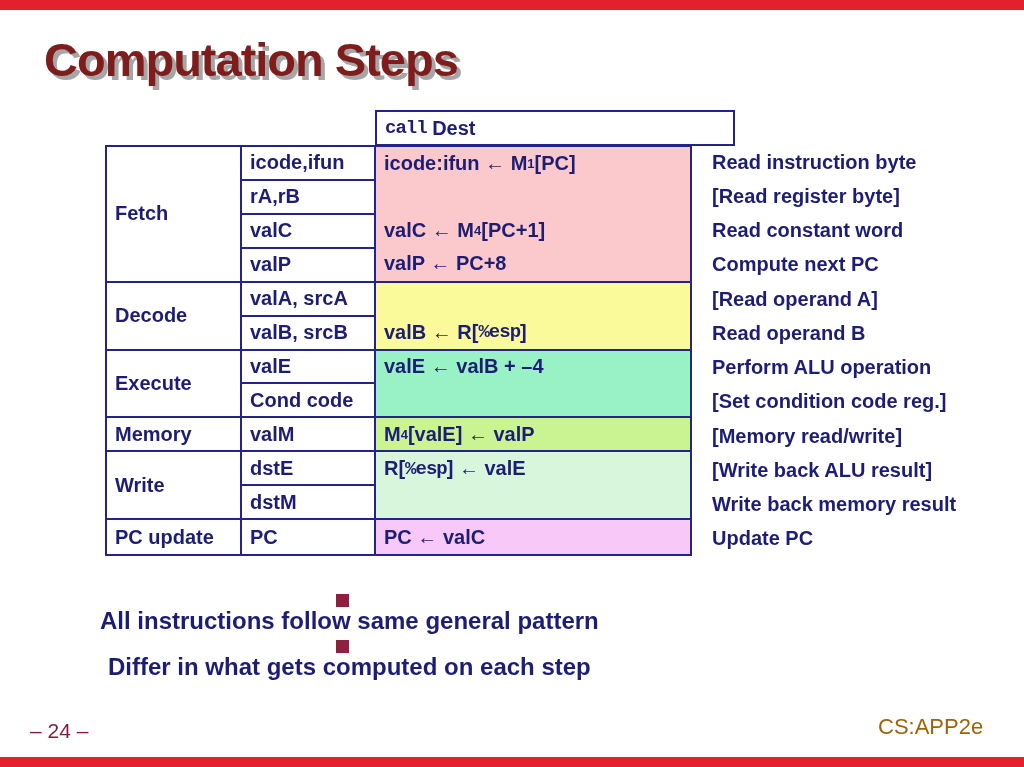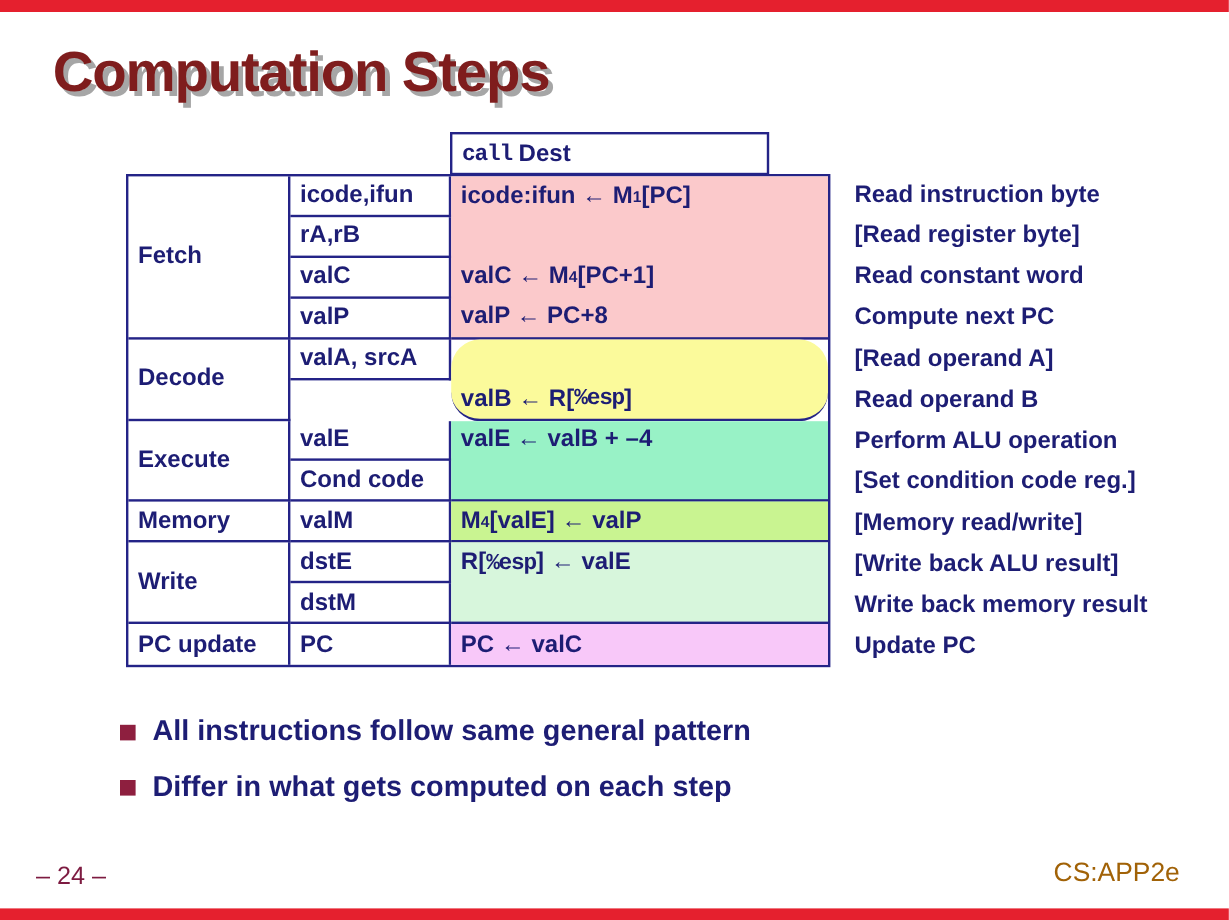--- a/index.html
+++ b/index.html
@@ -17,21 +17,21 @@
   .slide-title {
     position:absolute; left:44px; top:32px;
     font-size:47px; font-weight:bold; color:#7f1d1d;
     text-shadow:4px 4px 0 #a6a6a6;
     letter-spacing:-1px;
     white-space:nowrap;
   }
 
   
   .tbl-header {
-    position:absolute; left:375px; top:110px; width:266px; height:36px;
+    position:absolute; left:375px; top:110px; width:360px; height:36px;
     border:2px solid #242387; background:#ffffff;
     display:flex; align-items:center; padding-left:8px;
     font-size:20px; font-weight:bold; color:#1d1d74;
     white-space:pre;
   }
 
   
   .tbl {
     position:absolute; left:105px; top:145px; width:587px; height:411px;
     border:2px solid #242387;
@@ -63,39 +63,39 @@
   .seg-sub  { font-size:13px; font-weight:bold; }
 
   
   .st-fetch    { grid-column:1; grid-row:1/5; }
   .st-decode   { grid-column:1; grid-row:5/7; }
   .st-execute  { grid-column:1; grid-row:7/9; }
   .st-memory   { grid-column:1; grid-row:9/10; }
   .st-wb       { grid-column:1; grid-row:10/12; }
   .st-pc       { grid-column:1; grid-row:12/13; }
   .bk-fetch    { grid-column:3; grid-row:1/5; }
-  .bk-decode   { grid-column:3; grid-row:5/7;border-radius:24px; }
+  .bk-decode   { grid-column:3; grid-row:5/7; }
   .bk-execute  { grid-column:3; grid-row:7/9; }
   .bk-memory   { grid-column:3; grid-row:9/10; }
   .bk-wb       { grid-column:3; grid-row:10/12; }
   .bk-pc       { grid-column:3; grid-row:12/13; }
 
   
   .annotations {
     position:absolute; left:712px; top:145px; width:310px; height:411px;
     display:flex; flex-direction:column;
   }
   .annotation {
     flex:1; display:flex; align-items:center;
     font-size:20px; font-weight:bold; color:#1d1d74; white-space:nowrap;
   }
 
   
   .bullets { position:absolute; left:100px; top:594px; }
-  .bullet-row { display:flex; align-items:center; height:32px; margin-bottom:14px; }
+  .bullet-row { display:flex; align-items:center; height:32px; margin-bottom:14px;flex-direction:column; }
   .bullet-square { width:13px; height:13px; background:#8e1f3f; margin-right:14px; flex:0 0 auto; }
   .bullet-text { font-size:24px; font-weight:bold; color:#1d1d74; white-space:nowrap; }
 
   
   .footer-page   { position:absolute; left:30px;  top:719px; font-size:21px; color:#7d1b41; }
   .footer-course { position:absolute; left:878px; top:714px; font-size:22px; color:#a16207; }
 </style>
 </head>
 <body>
 
@@ -114,20 +114,21 @@
   <div class="cell st-wb stacked">
     <div class="sub-line">Write</div>
   </div>
   <div class="cell st-pc no-bb">PC update</div>
 
   <div class="cell" style="grid-column:2;grid-row:1">icode,ifun</div>
   <div class="cell" style="grid-column:2;grid-row:2">rA,rB</div>
   <div class="cell" style="grid-column:2;grid-row:3">valC</div>
   <div class="cell" style="grid-column:2;grid-row:4">valP</div>
   <div class="cell" style="grid-column:2;grid-row:5">valA, srcA</div>
+  <div class="cell" style="grid-column:2;grid-row:6">valB, srcB</div>
   <div class="cell" style="grid-column:2;grid-row:7">valE</div>
   <div class="cell" style="grid-column:2;grid-row:8">Cond code</div>
   <div class="cell" style="grid-column:2;grid-row:9">valM</div>
   <div class="cell" style="grid-column:2;grid-row:10">dstE</div>
   <div class="cell" style="grid-column:2;grid-row:11">dstM</div>
   <div class="cell no-bb" style="grid-column:2;grid-row:12">PC</div>
 
   <div class="comp-block bk-fetch" style="background: rgb(251, 201, 203);">
     <div class="comp-line"><span class="seg-text">icode:ifun ← M</span><sub class="seg-sub">1</sub><span class="seg-text">[PC]</span></div>
     <div class="comp-line"></div>

